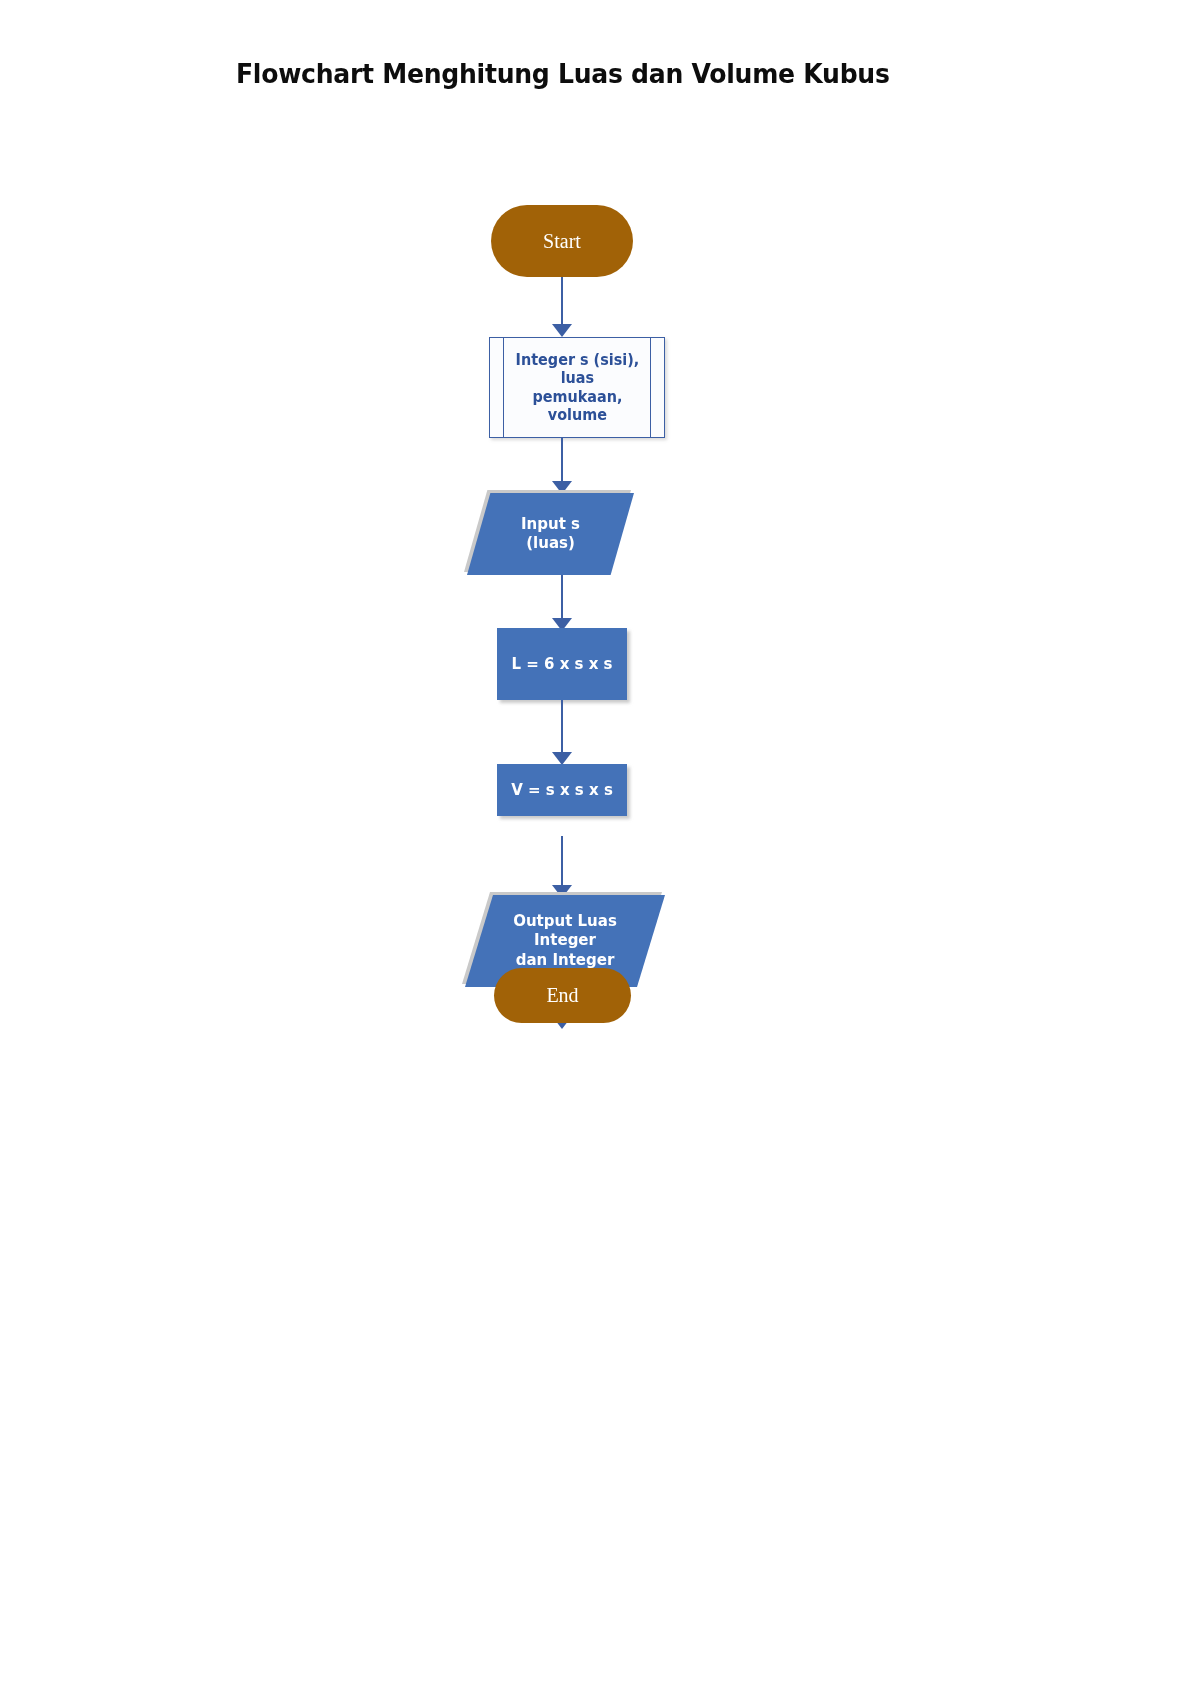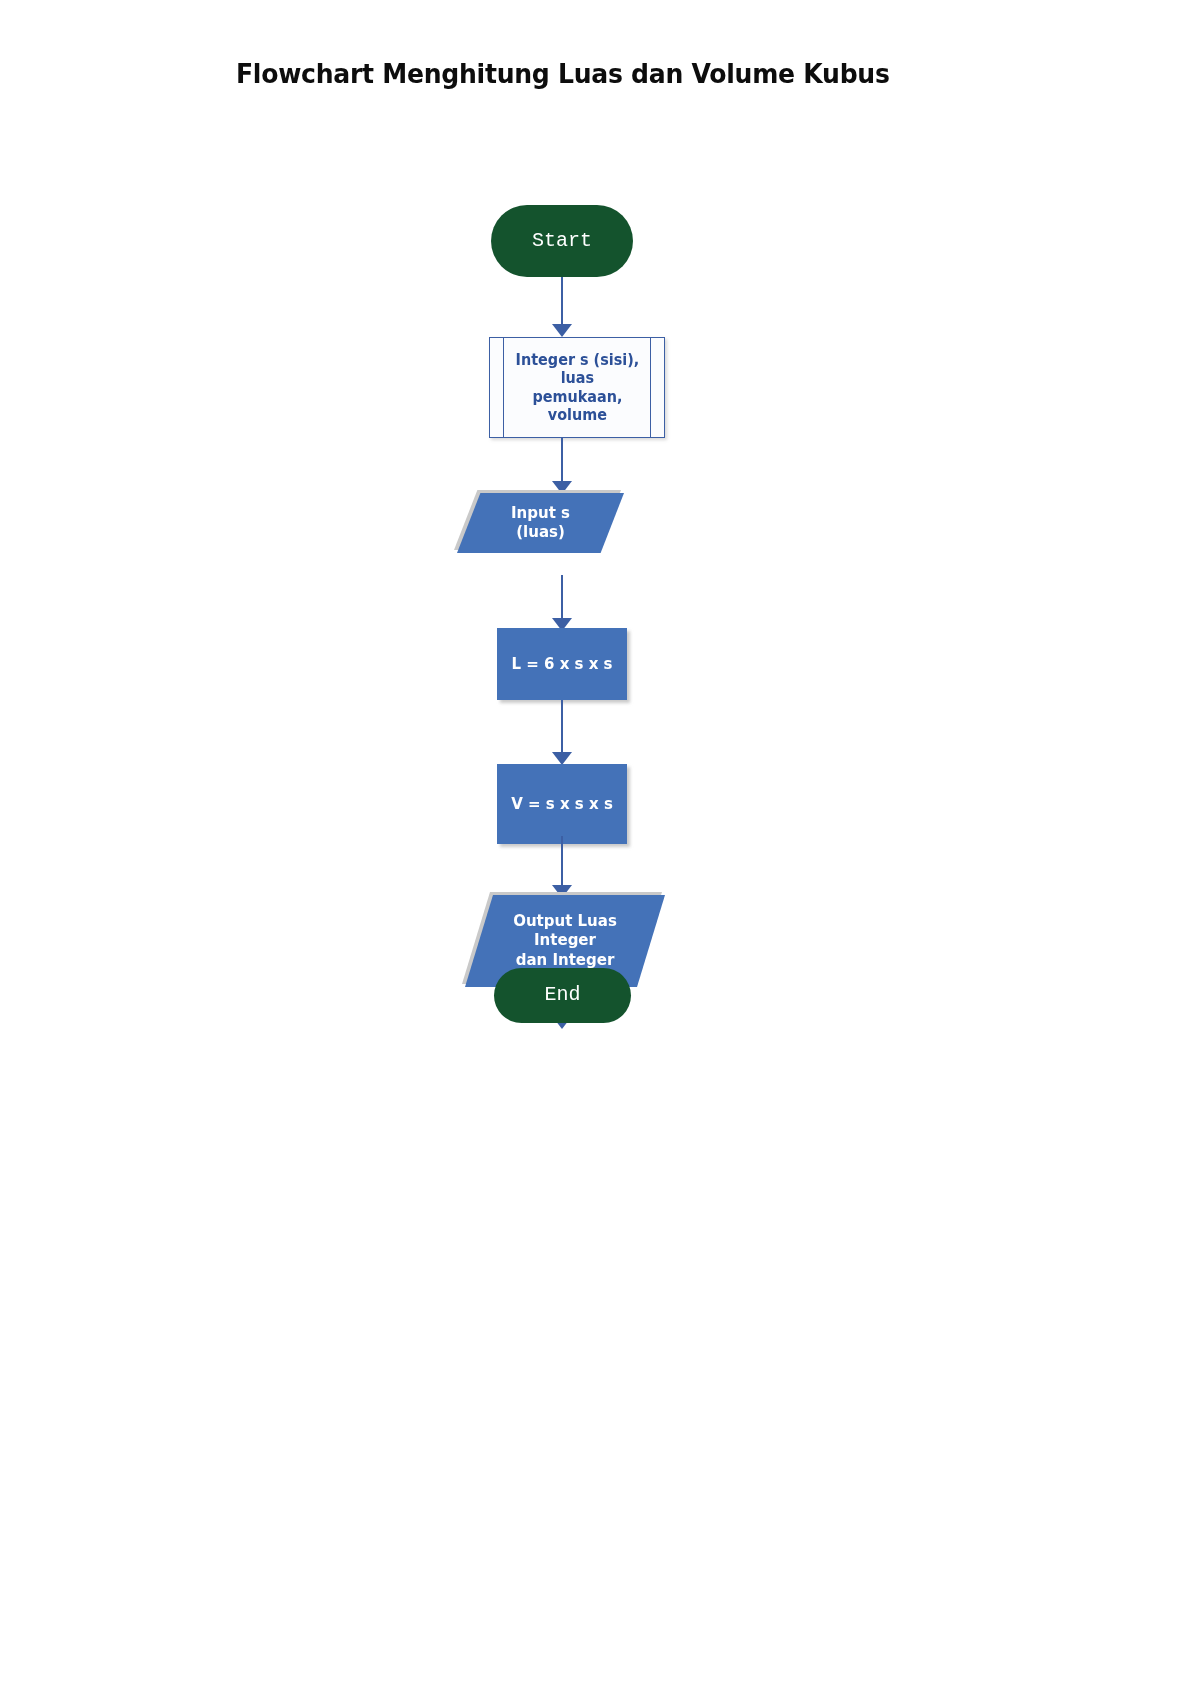--- a/index.html
+++ b/index.html
@@ -46,26 +46,26 @@
     align-items: center;
     justify-content: center;
     text-align: center;
     font-family: "DejaVu Sans", sans-serif;
     font-weight: bold;
     line-height: 1.22;
   }
 
   
   .terminal {
-    background: #14532d;
+    background: #a16207;
     border-radius: 999px;
     color: #ffffff;
     font-size: 20px;
     font-weight: normal;
-    font-family: Liberation Mono, monospace;
+    font-family: Liberation Serif, serif;
     align-items: center;
   }
 
   
   .declaration {
     background: #fbfcfe;
     border: 1.6px solid #3C5FA4;
     color: #2C5098;
     font-size: 15px;
     box-shadow: 2px 2px 3px rgba(150,150,150,0.35);
@@ -178,21 +178,21 @@
       <span>pemukaan,</span><br>
       <span>volume</span>
     </span>
   </div>
 
   <div class="connector" style="left:550px; top:438px; height:56px;">
     <div class="line" style="height:44px;"></div>
     <div class="head" style="top:43px;"></div>
   </div>
 
-  <div class="io-wrap" style="left:457px; top:493px; width:167px; height:60px;">
+  <div class="io-wrap" style="left:467px; top:493px; width:167px; height:82px;">
     <div class="io-shadow"></div>
     <div class="io-shape"></div>
     <div class="io-label">
       <span>
         <span>Input s</span><br>
         <span>(luas)</span>
       </span>
     </div>
   </div>
 
@@ -203,21 +203,21 @@
 
   <div class="node process" style="left:497px; top:628px; width:130px; height:72px;">
     <span>L = 6 x s x s</span>
   </div>
 
   <div class="connector" style="left:550px; top:700px; height:66px;">
     <div class="line" style="height:53px;"></div>
     <div class="head" style="top:52px;"></div>
   </div>
 
-  <div class="node process" style="left:497px; top:764px; width:130px; height:80px;">
+  <div class="node process" style="left:497px; top:764px; width:130px; height:52px;">
     <span>V = s x s x s</span>
   </div>
 
   <div class="connector" style="left:550px; top:836px; height:62px;">
     <div class="line" style="height:50px;"></div>
     <div class="head" style="top:49px;"></div>
   </div>
 
   <div class="io-wrap" style="left:465px; top:895px; width:200px; height:92px;">
     <div class="io-shadow"></div>

